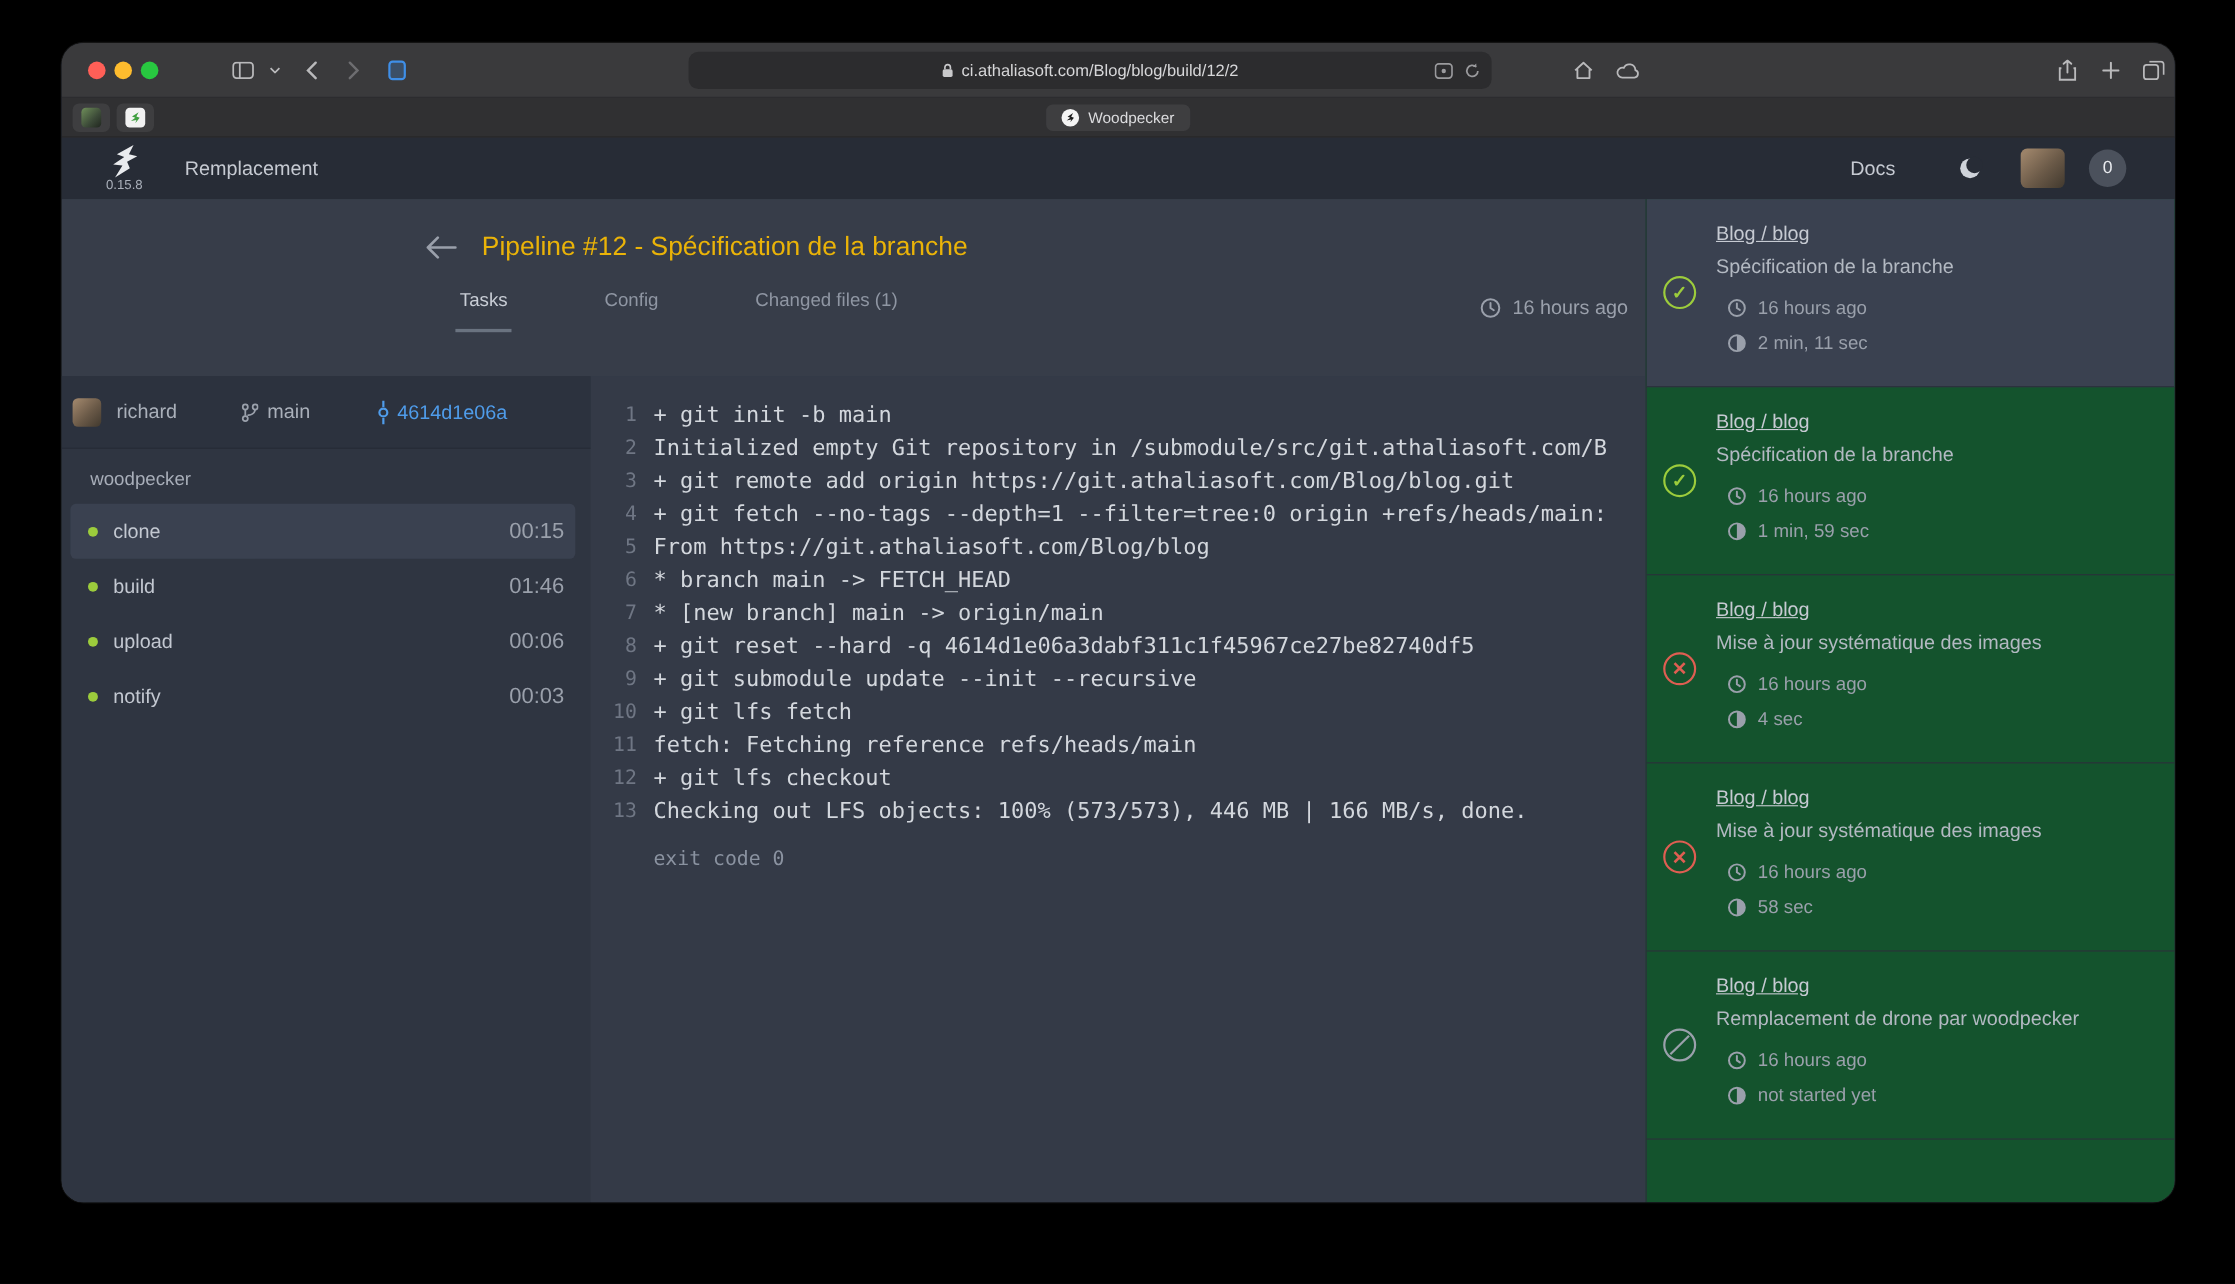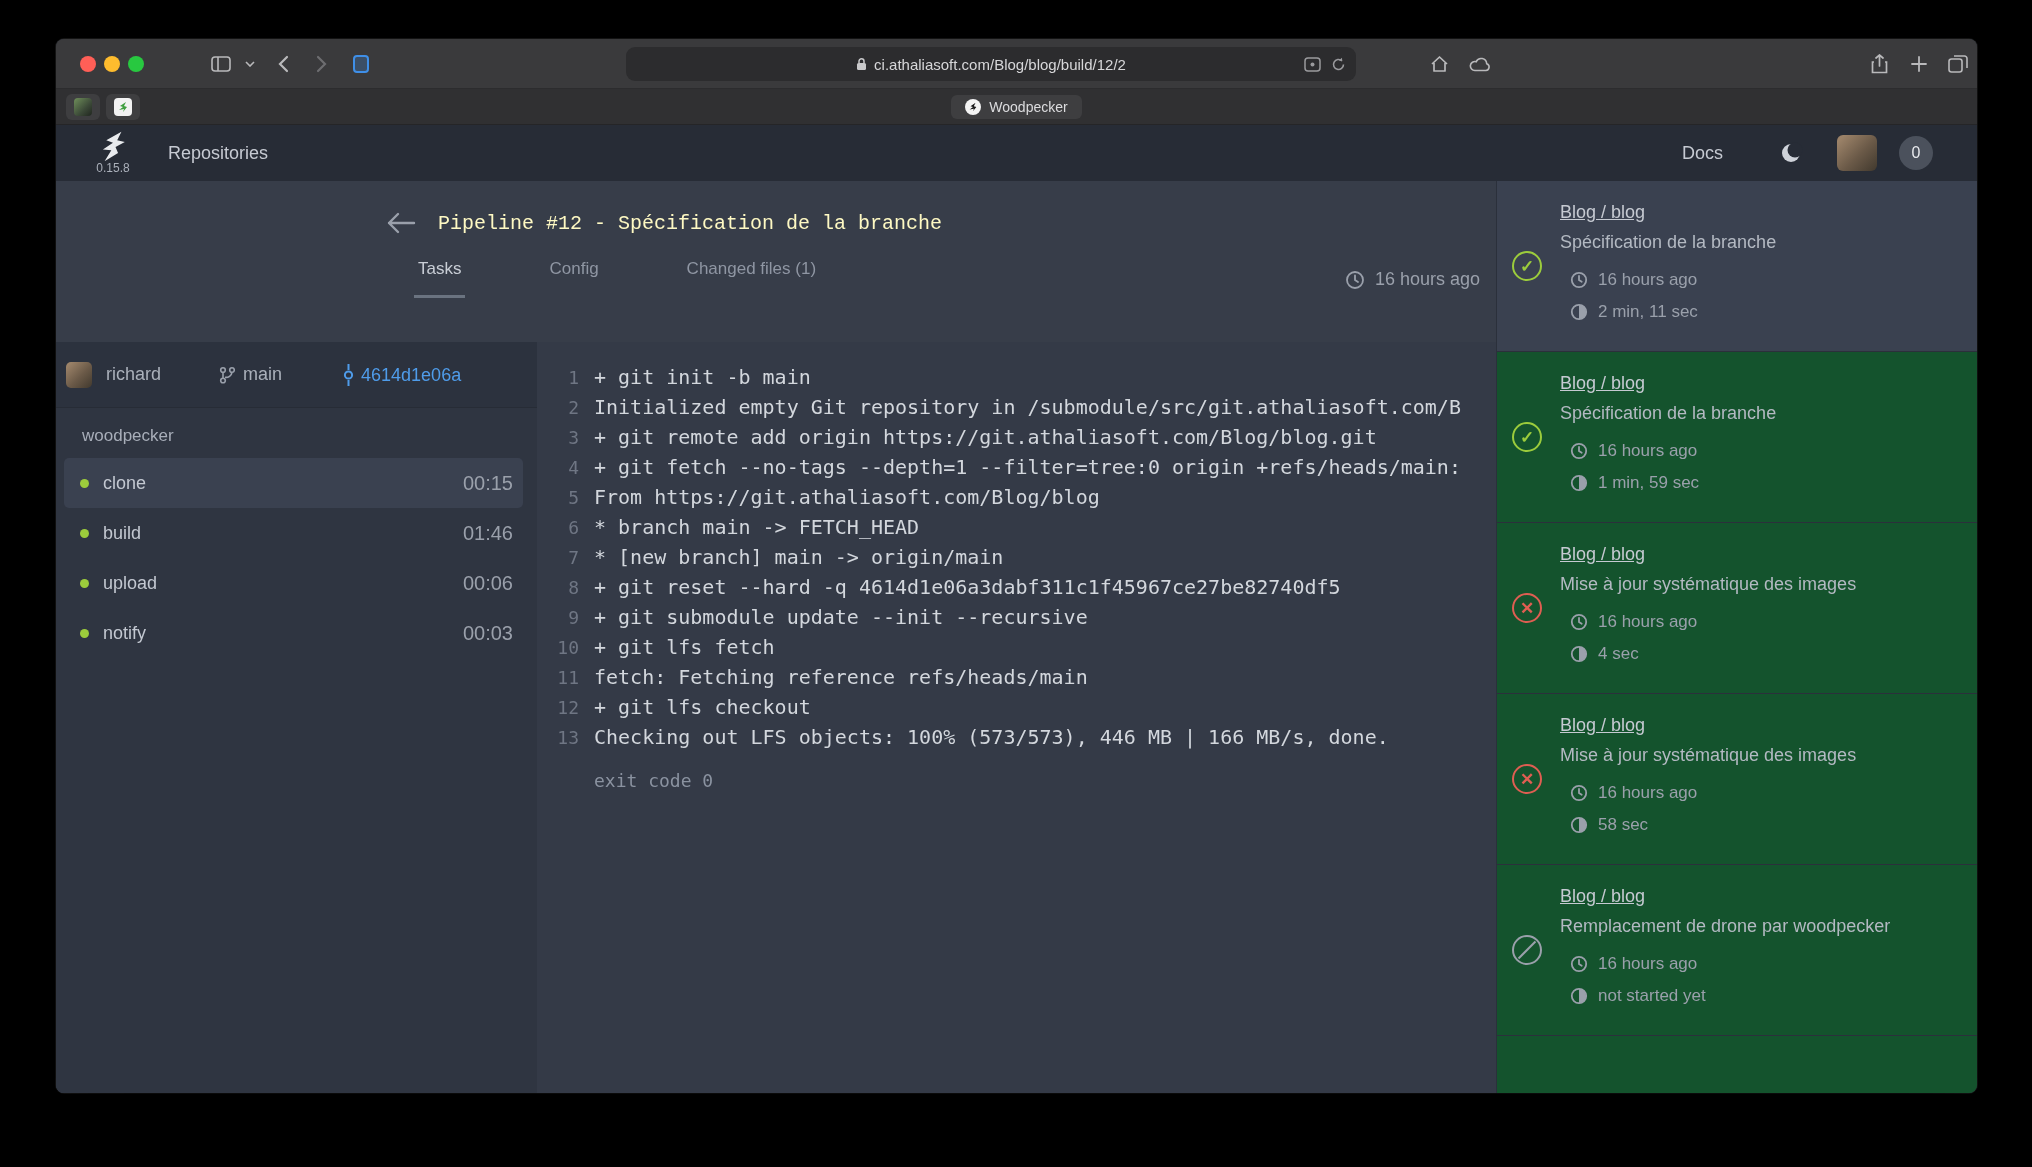--- a/index.html
+++ b/index.html
@@ -1,20 +1,20 @@
 <!DOCTYPE html>
 <html><head>
 <meta charset="utf-8">
 <style>
   * { margin:0; padding:0; box-sizing:border-box; }
   html,body { width:2032px; height:1167px; background:#000; overflow:hidden;
     font-family:"Liberation Sans", sans-serif; -webkit-font-smoothing:antialiased; }
 
   .window { position:absolute; left:56px; top:39px; width:1921px; height:1054px;
-    border-radius:8px; overflow:hidden; background:#333947;
+    border-radius:20px; overflow:hidden; background:#333947;
     box-shadow:0 25px 70px rgba(0,0,0,.7), 0 0 0 1px rgba(255,255,255,.09);
     display:flex; flex-direction:column; }
 
   
   .toolbar { position:relative; height:50px; flex:0 0 auto; background:#3a3a3c;
     border-bottom:1px solid #2c2c2e; }
   .tl { position:absolute; top:17px; width:16px; height:16px; border-radius:50%; }
   .tl.red{ left:24px; background:#ff5f57; } .tl.yel{ left:48px; background:#febc2e; }
   .tl.grn{ left:72px; background:#28c840; }
   .tb-icon { position:absolute; top:0; height:50px; display:flex; align-items:center;
@@ -52,21 +52,21 @@
     background:linear-gradient(135deg,#9b8268 10%,#6b5a48 55%,#41392e); }
   .nav-badge { width:34px; height:34px; border-radius:50%; background:#4b515c; color:#e8eaee;
     font-size:16px; display:flex; align-items:center; justify-content:center; margin-left:22px; cursor:pointer; }
 
   .main { flex:1; display:flex; min-height:0; }
   .content { flex:1; display:flex; flex-direction:column; min-width:0; background:#373d49; }
 
   .content-header { height:161px; flex:0 0 auto; position:relative; }
   .title-row { display:flex; align-items:center; gap:22px; padding:30px 0 0 330px; }
   .back-btn { background:none; border:none; cursor:pointer; color:#9aa0ab; display:flex; }
-  h1.page-title { font-size:20px; font-weight:400; color:#fef9c3;font-family:Liberation Mono, monospace; }
+  h1.page-title { font-size:24px; font-weight:400; color:#eab308; }
   .tabs-row { display:flex; gap:80px; margin:24px 0 0 358px; }
   .tab { font-size:17px; color:#8f96a3; padding:0 4px 16px; border-bottom:3px solid transparent; cursor:pointer; }
   .tab.active { color:#c9ced6; border-bottom-color:#6a7380; }
   .time-ago { position:absolute; right:16px; top:88px; display:flex; align-items:center;
     gap:10px; color:#9aa0ab; font-size:18px; }
 
   .content-body { flex:1; display:flex; min-height:0; }
   .steps-panel { width:481px; flex:0 0 auto; background:#2f3541; display:flex; flex-direction:column; }
   .meta-row { height:66px; flex:0 0 auto; background:#2c323e; border-bottom:1px solid #272c36;
     display:flex; align-items:center; padding:0 10px; }
@@ -235,21 +235,21 @@
 
   <div class="app">
 
     <div class="navbar">
       <div class="logo-wrap">
         <svg width="34" height="32" viewBox="0 0 40 38">
             <path d="M30 1 L12 11 L20 14 L8 22 L18 23 L10 36 L26 26 L23 19 L34 13 L25 11 Z" fill="#e9ebee"></path>
           </svg>
         <span class="version">0.15.8</span>
       </div>
-      <a class="nav-link">Repositories</a>
+      <a class="nav-link">Remplacement</a>
       <span class="nav-spacer"></span>
       <a class="nav-link">Docs</a>
       <button class="moon-btn">
         <svg width="24" height="24" viewBox="0 0 24 24">
             <circle cx="12" cy="12" r="9" fill="#cfd3da"></circle>
             <circle cx="16" cy="9" r="7.5" fill="#272c36"></circle>
           </svg>
       </button>
       <span class="nav-avatar"></span>
       <span class="nav-badge">0</span>

